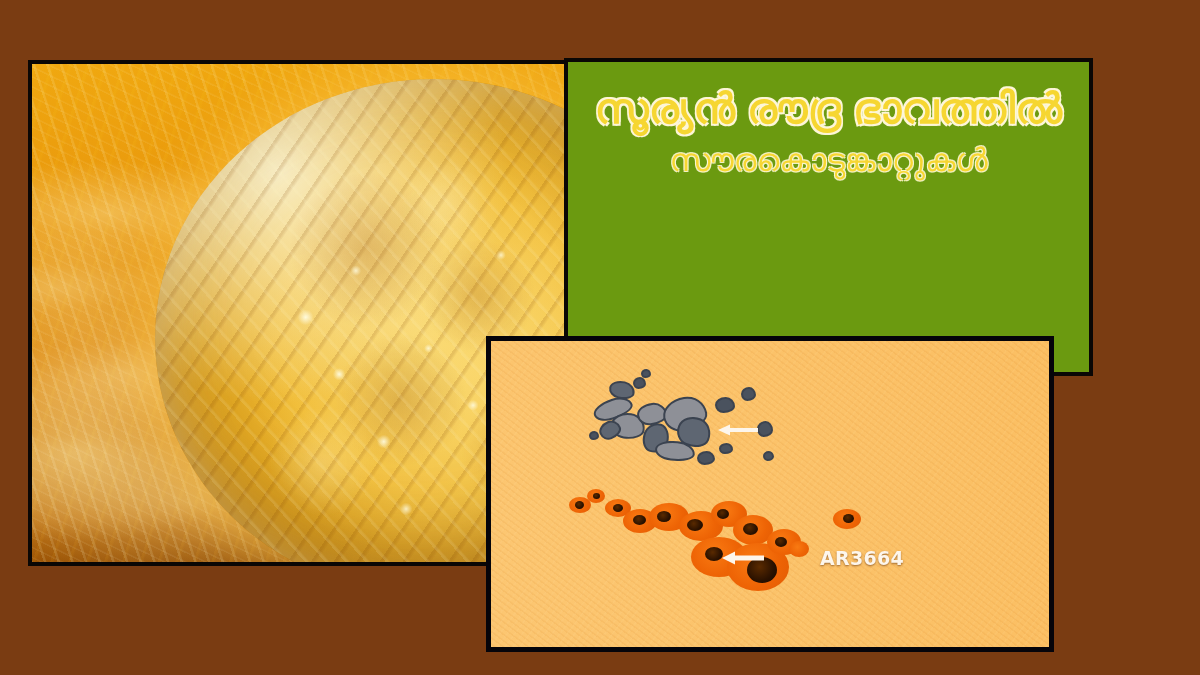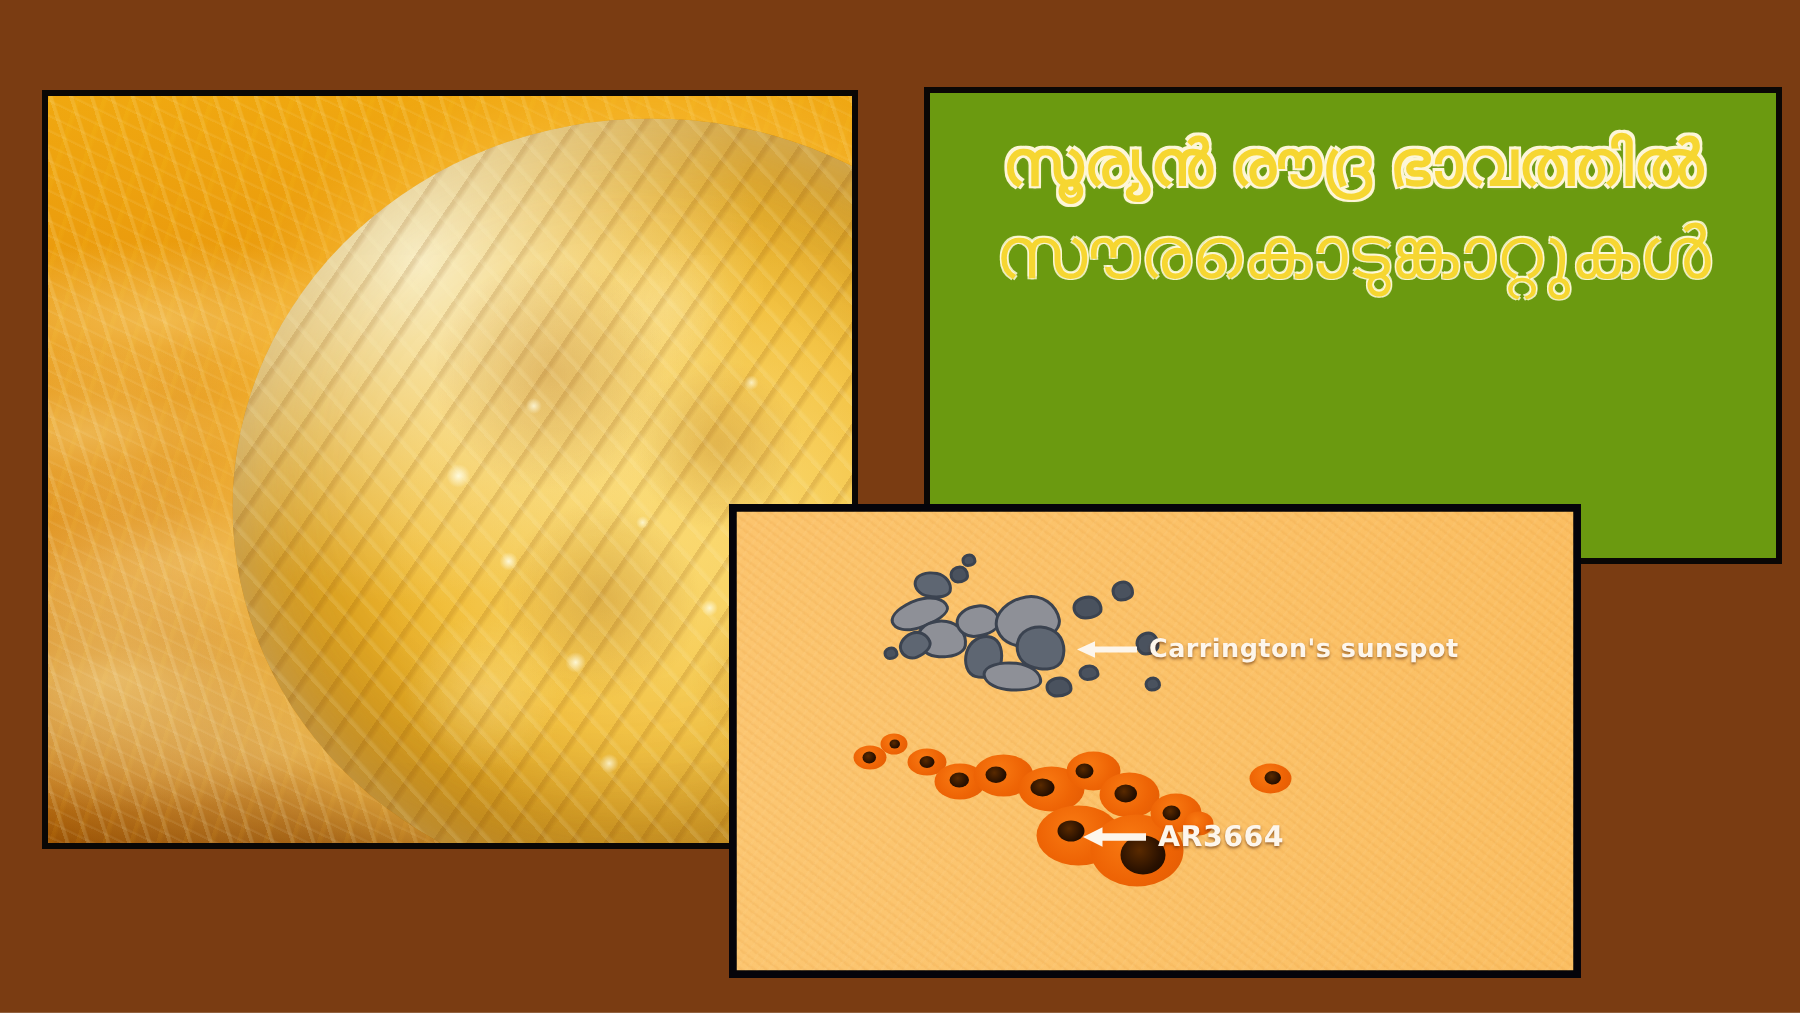--- a/index.html
+++ b/index.html
@@ -118,23 +118,23 @@
       radial-gradient(circle at 57% 63%, rgba(255,252,225,0.85), rgba(255,252,225,0) 1.2%),
       radial-gradient(circle at 36% 37%, rgba(255,252,225,0.8), rgba(255,252,225,0) 1.1%),
       radial-gradient(circle at 62% 34%, rgba(255,252,225,0.75), rgba(255,252,225,0) 1.0%),
       radial-gradient(circle at 45% 83%, rgba(255,252,225,0.8), rgba(255,252,225,0) 1.2%),
       radial-gradient(circle at 70% 55%, rgba(255,252,225,0.7), rgba(255,252,225,0) 1.0%);
   }
 
   
   .headline-panel {
     position: absolute;
-    left: 616px;
+    left: 564px;
     top: 58px;
-    width: 572px;
+    width: 529px;
     height: 318px;
     background: #6b9a10;
     border: 4px solid #0a0705;
     display: flex;
     flex-direction: column;
     align-items: center;
     padding-top: 22px;
   }
   .headline-line {
     color: #f6d631;
@@ -145,21 +145,21 @@
   .headline-line.primary {
     font-size: 42px;
     font-weight: 700;
     letter-spacing: 0.2px;
     text-shadow:
       -1.6px -1.6px 0 #fdf6d8, 1.6px -1.6px 0 #fdf6d8,
       -1.6px  1.6px 0 #fdf6d8, 1.6px  1.6px 0 #fdf6d8,
       0 0 3px rgba(255,255,255,0.6);
   }
   .headline-line.secondary {
-    font-size: 48px;
+    font-size: 32px;
     font-weight: 400;
     margin-top: 8px;
     text-shadow:
       -1px -1px 0 rgba(255,250,220,0.85), 1px -1px 0 rgba(255,250,220,0.85),
       -1px  1px 0 rgba(255,250,220,0.85), 1px  1px 0 rgba(255,250,220,0.85);
   }
 
   
   .sunspot-frame {
     position: absolute;
@@ -247,21 +247,21 @@
   .callout-label {
     color: #fdf6ec;
     font-family: "DejaVu Sans", sans-serif;
     font-weight: 700;
     letter-spacing: 0.3px;
     text-shadow: 0 1px 2px rgba(80,30,0,0.55);
   }
   .callout.carrington { left: 226px; top: 82px; }
   .callout.carrington .callout-label { font-size: 17px; }
   .callout.ar3664 { left: 230px; top: 206px; }
-  .callout.ar3664 .callout-label { font-size: 19px; }
+  .callout.ar3664 .callout-label { font-size: 19px; margin-left: 48px; }
 </style>
 </head>
 <body>
 
 <div id="canvas">
 
   <div class="sun-photo-frame">
     <div class="sun-photo">
       <div class="sun-disc"></div>
     </div>
@@ -325,21 +325,20 @@
         <div class="umb" style="left:144px; top:66px; width:18px; height:14px;"></div>
         <div class="umb" style="left:186px; top:76px; width:30px; height:26px;"></div>
         <div class="umb" style="left:214px; top:56px; width:12px; height:10px;"></div>
         <div class="umb" style="left:282px; top:33px; width:11px; height:9px;"></div>
       </div>
 
       <div class="callout carrington">
         <svg class="callout-arrow" width="42" height="14" viewBox="0 0 42 14">
           <path d="M1 7 L13 1.5 L13 5 L41 5 L41 9 L13 9 L13 12.5 Z" fill="#fdf6ec"></path>
         </svg>
-        <span class="callout-label">Carrington's sunspot</span>
       </div>
 
       <div class="callout ar3664">
         <svg class="callout-arrow" width="44" height="16" viewBox="0 0 44 16">
           <path d="M1 8 L14 1.5 L14 5.5 L43 5.5 L43 10.5 L14 10.5 L14 14.5 Z" fill="#fdf6ec"></path>
         </svg>
         <span class="callout-label">AR3664</span>
       </div>
 
     </div>

